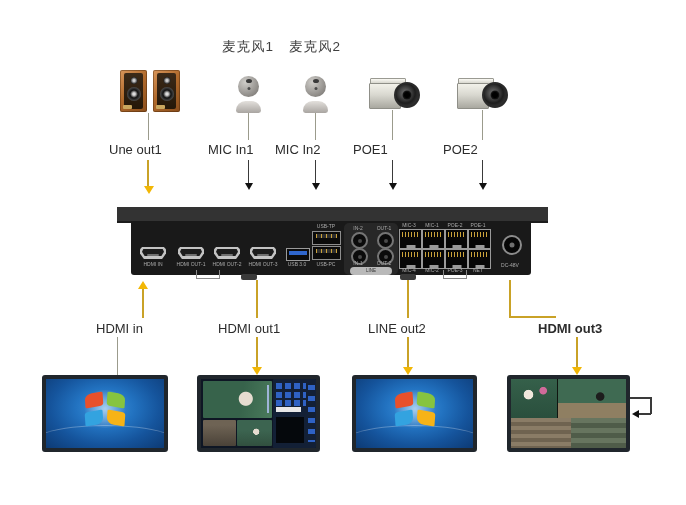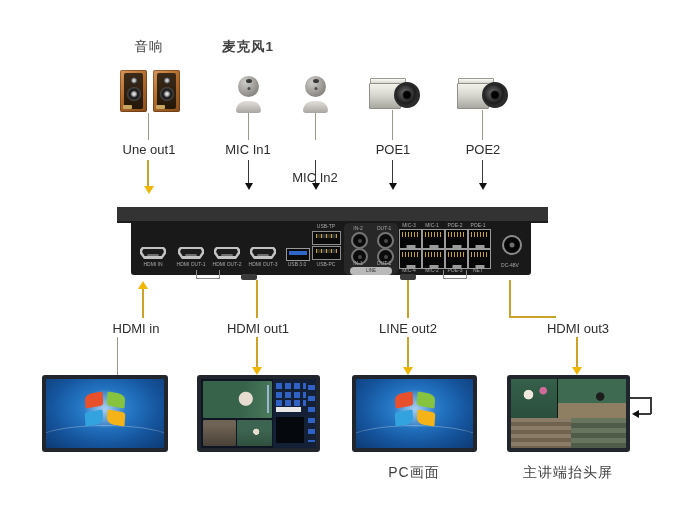--- a/index.html
+++ b/index.html
@@ -2,21 +2,21 @@
 <html><head>
 <meta charset="utf-8">
 <style>
   html,body{margin:0;padding:0;background:#ffffff;}
   .stage{
     position:relative;width:686px;height:505px;background:#ffffff;overflow:hidden;
     font-family:"Liberation Sans","DejaVu Sans",sans-serif;color:#3a3a3a;
   }
   .abs{position:absolute;}
   .cn-label{position:absolute;text-align:center;font-size:13.5px;color:#3f3f3f;letter-spacing:1px;}
-  .port-label{position:absolute;text-align:center;font-size:13px;color:#2c2c2c;}
+  .port-label{position:absolute;font-size:13px;color:#2c2c2c;}
   .tiny{position:absolute;width:44px;text-align:center;font-size:5px;line-height:1;color:#a9a9a9;white-space:nowrap;}
   .vline{position:absolute;width:1px;background:#9b9b8c;}
   .hline{position:absolute;height:1px;background:#9b9b8c;}
   .yline{background:#c9a227 !important;}
   .blkline{background:#3a3a3a !important;}
   .arrow-down-y{position:absolute;width:0;height:0;border-left:5px solid transparent;border-right:5px solid transparent;border-top:8px solid #f2b705;}
   .arrow-up-y{position:absolute;width:0;height:0;border-left:5px solid transparent;border-right:5px solid transparent;border-bottom:8px solid #f2b705;}
   .arrow-down-k{position:absolute;width:0;height:0;border-left:4px solid transparent;border-right:4px solid transparent;border-top:7px solid #111;}
   .arrow-left-k{position:absolute;width:0;height:0;border-top:4px solid transparent;border-bottom:4px solid transparent;border-right:7px solid #111;}
 
@@ -118,21 +118,20 @@
   .q-br{position:absolute;left:52.5%;top:57%;width:47.5%;height:43%;
     background:repeating-linear-gradient(180deg,#67755f 0 5px,#4f5c49 5px 10px);}
 
   .mon-label{position:absolute;top:464px;width:140px;text-align:center;font-size:14px;color:#3f3f3f;letter-spacing:1px;}
 </style>
 </head>
 <body>
 
 <div class="stage">
 
-  <div class="cn-label" style="left:109px;top:38px;width:80px;">音响</div>
   <div class="abs">
     <div class="speaker-box" style="left:120px;top:70px;">
       <div class="speaker-front">
           <div class="tweeter"></div>
           <div class="woofer"></div>
         </div>
         <div class="spk-badge"></div>
     </div>
     <div class="speaker-box" style="left:153px;top:70px;">
       <div class="speaker-front">
@@ -140,42 +139,43 @@
           <div class="woofer"></div>
         </div>
         <div class="spk-badge"></div>
     </div>
   </div>
   <div class="vline" style="left:148px;top:113px;height:27px;"></div>
   <div class="port-label" style="left:109px;top:142px;width:80px;">Une out1</div>
   <div class="vline yline" style="left:147px;top:160px;width:2px;height:26px;"></div>
   <div class="arrow-down-y" style="left:144px;top:186px;"></div>
 
-  <div class="cn-label" style="left:208px;top:38px;width:80px;font-weight:bold;">麦克风1</div>
+  <div class="cn-label" style="left:208px;top:38px;width:80px;">麦克风1</div>
   <div class="abs">
     <div class="mic-head" style="left:238px;top:76px;">
         <div class="mic-hole"></div>
         <div class="mic-dot"></div>
       </div>
     <div class="mic-base" style="left:236px;top:101px;"></div>
   </div>
   <div class="vline" style="left:248px;top:113px;height:27px;"></div>
   <div class="port-label" style="left:208px;top:142px;width:80px;">MIC In1</div>
   <div class="vline blkline" style="left:248px;top:160px;height:23px;"></div>
   <div class="arrow-down-k" style="left:245px;top:183px;"></div>
 
+  <div class="cn-label" style="left:275px;top:38px;width:80px;">麦克风2</div>
   <div class="abs">
     <div class="mic-head" style="left:305px;top:76px;">
         <div class="mic-hole"></div>
         <div class="mic-dot"></div>
       </div>
     <div class="mic-base" style="left:303px;top:101px;"></div>
   </div>
   <div class="vline" style="left:315px;top:113px;height:27px;"></div>
-  <div class="port-label" style="left:275px;top:142px;width:80px;margin-top:28px;">MIC In2</div>
+  <div class="port-label" style="left:275px;top:142px;width:80px;">MIC In2</div>
   <div class="vline blkline" style="left:315px;top:160px;height:23px;"></div>
   <div class="arrow-down-k" style="left:312px;top:183px;"></div>
 
   <div class="abs">
     <div class="cam-top" style="left:370px;top:78px;"></div>
     <div class="cam-body" style="left:369px;top:83px;"></div>
     <div class="cam-lens" style="left:394px;top:82px;">
         <div class="cam-lens-in"></div>
       </div>
   </div>
@@ -320,21 +320,21 @@
   <div class="vline yline" style="left:256px;top:337px;width:2px;height:31px;"></div>
   <div class="arrow-down-y" style="left:252px;top:367px;"></div>
 
   <div class="vline yline" style="left:407px;top:280px;width:2px;height:38px;"></div>
   <div class="port-label" style="left:368px;top:321px;width:80px;">LINE out2</div>
   <div class="vline yline" style="left:407px;top:337px;width:2px;height:31px;"></div>
   <div class="arrow-down-y" style="left:403px;top:367px;"></div>
 
   <div class="vline yline" style="left:509px;top:280px;width:2px;height:37px;"></div>
   <div class="hline yline" style="left:509px;top:316px;width:47px;height:2px;"></div>
-  <div class="port-label" style="left:538px;top:321px;width:80px;">HDMI out3</div>
+  <div class="port-label" style="left:538px;top:321px;width:80px;font-weight:bold;">HDMI out3</div>
   <div class="vline yline" style="left:576px;top:337px;width:2px;height:31px;"></div>
   <div class="arrow-down-y" style="left:572px;top:367px;"></div>
 
   <div class="monitor" style="left:42px;width:126px;">
     <div class="screen win7">
       <div class="swoosh"></div>
       <div class="winlogo">
         <div class="pane tl"></div>
           <div class="pane tr"></div>
           <div class="pane bl"></div>
@@ -364,30 +364,28 @@
     <div class="screen win7">
       <div class="swoosh"></div>
       <div class="winlogo">
         <div class="pane tl"></div>
           <div class="pane tr"></div>
           <div class="pane bl"></div>
           <div class="pane br"></div>
       </div>
     </div>
   </div>
-  <div class="mon-label" style="left:344px;">PC画面</div>
 
   <div class="monitor" style="left:507px;width:123px;">
     <div class="screen quad">
       <div class="q-tl"></div>
         <div class="q-tr"></div>
         <div class="q-bl"></div>
         <div class="q-br"></div>
     </div>
   </div>
-  <div class="mon-label" style="left:498px;">主讲端抬头屏</div>
 
   <div class="hline blkline" style="left:630px;top:397px;width:21px;height:1.5px;"></div>
   <div class="vline blkline" style="left:650px;top:397px;width:1.5px;height:17px;"></div>
   <div class="hline blkline" style="left:639px;top:413px;width:12px;height:1.5px;"></div>
   <div class="arrow-left-k" style="left:632px;top:410px;"></div>
 
 </div>
 
 </body></html>

